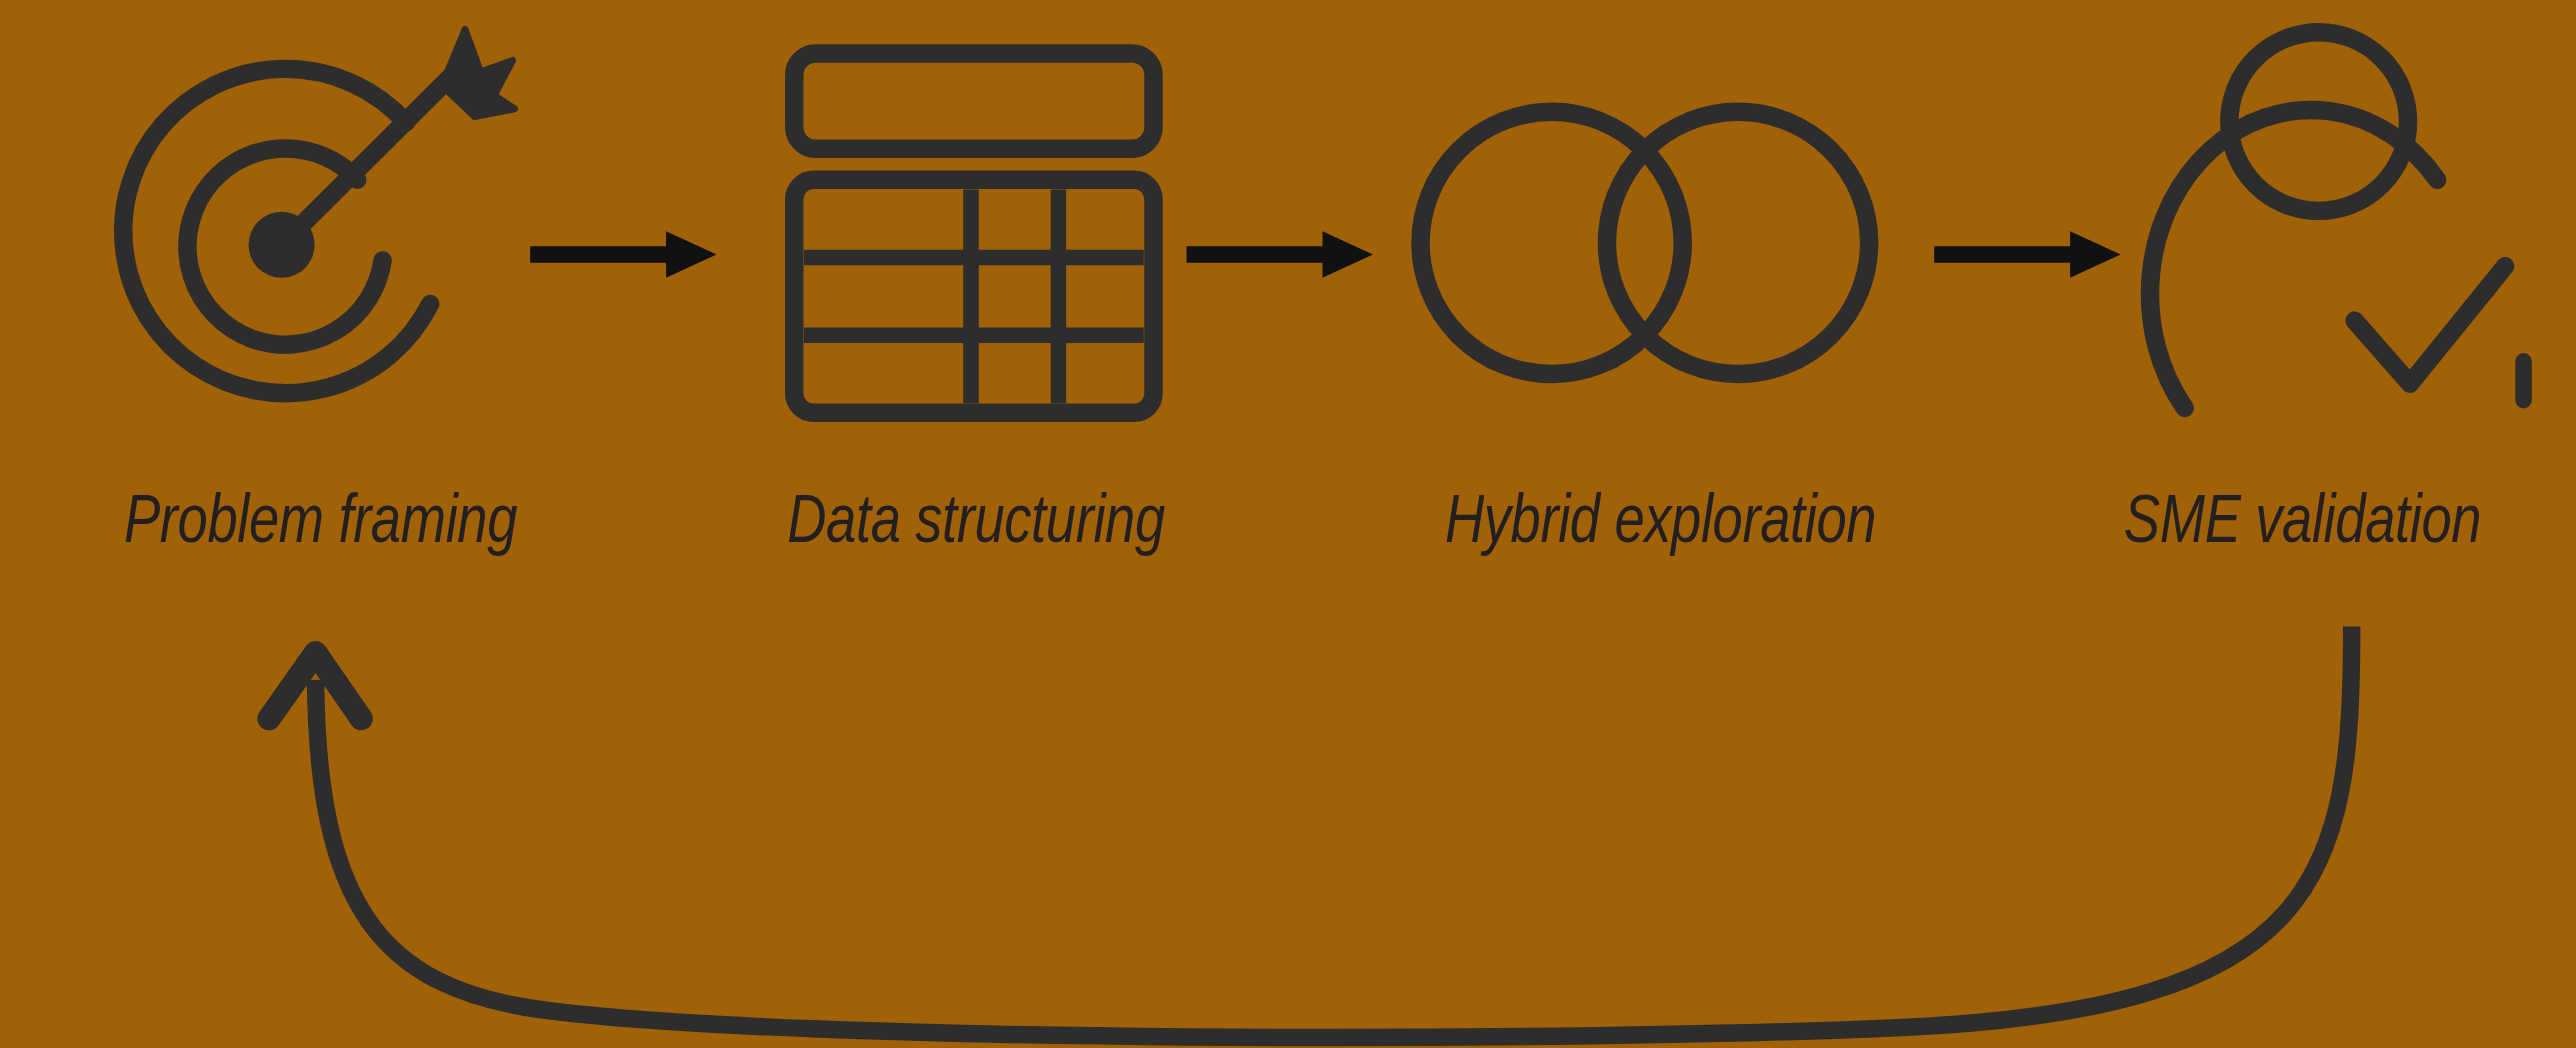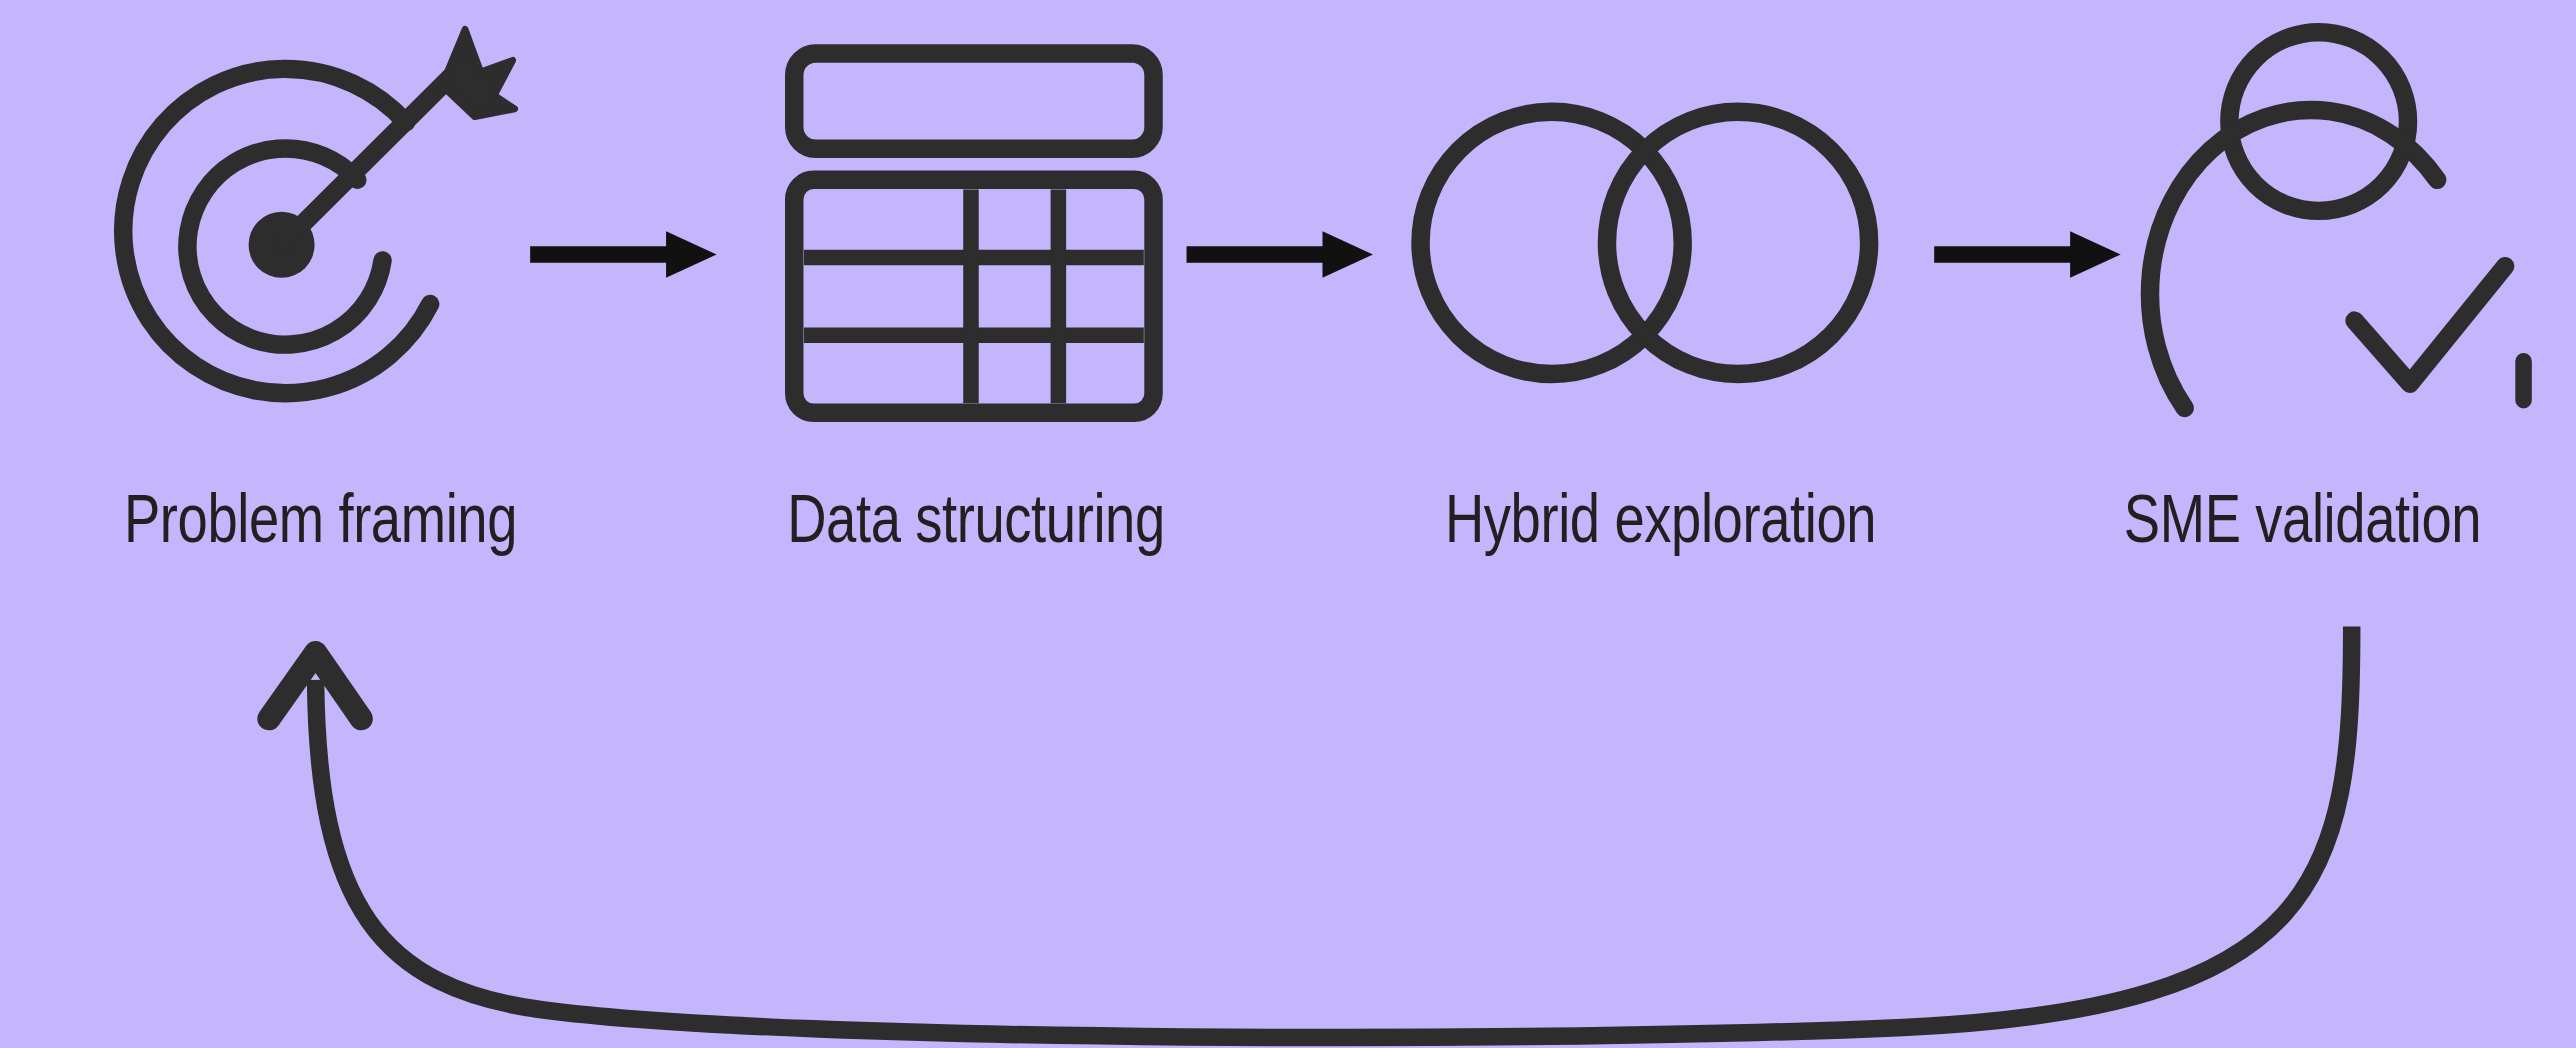--- a/index.html
+++ b/index.html
@@ -8,22 +8,23 @@
     padding: 0;
     background: #ffffff;
   }
   body {
     font-family: "Liberation Sans", "DejaVu Sans", sans-serif;
   }
   #canvas {
     position: relative;
     width: 2576px;
     height: 1049px;
-    background: #c4b5fd;
+    background: #a16207;
     overflow: hidden;
+    font-style: italic;
   }
   #canvas svg.layer {
     position: absolute;
     left: 0;
     top: 0;
     width: 2576px;
     height: 1049px;
     display: block;
   }
   .stage-label {

